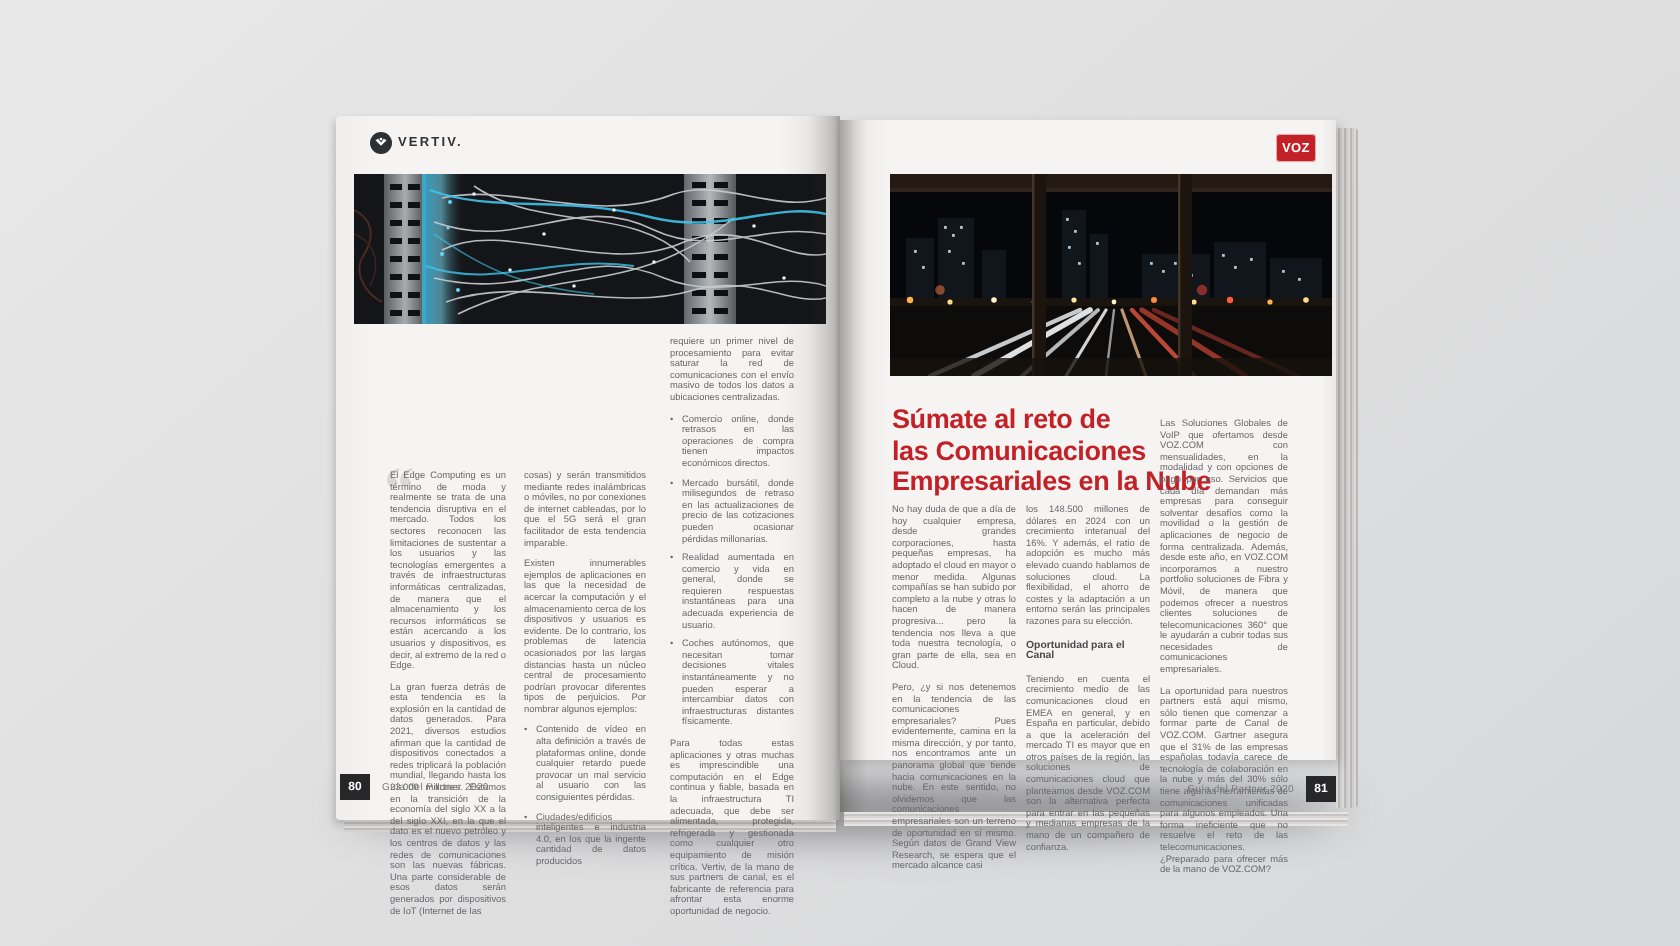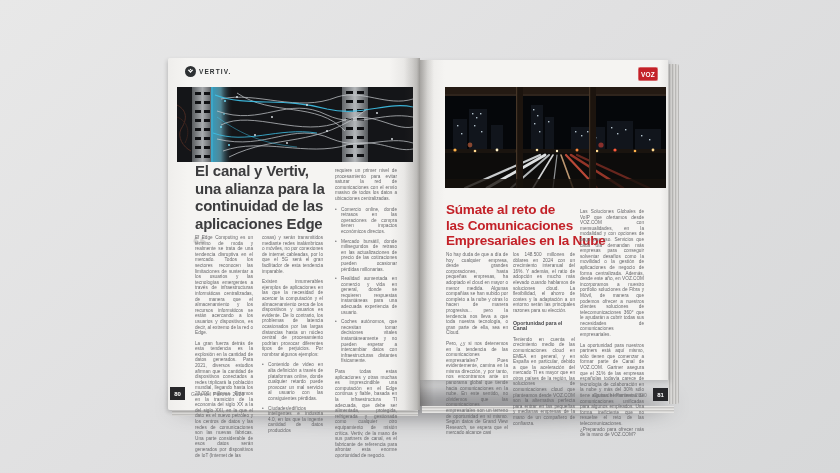--- a/index.html
+++ b/index.html
@@ -219,24 +219,20 @@
           </linearGradient>
           <linearGradient id="blueglow" x1="0" y1="0" x2="1" y2="0">
             <stop offset="0" stop-color="#2fb4de" stop-opacity=".85"></stop>
             <stop offset=".45" stop-color="#7fdcf5" stop-opacity=".55"></stop>
             <stop offset="1" stop-color="#17181b" stop-opacity="0"></stop>
           </linearGradient>
         </defs>
       </svg>
     </div>
 
-    <div class="lp-title">El canal y Vertiv,
-una alianza para la
-continuidad de las
-aplicaciones Edge</div>
     <div class="bigquote">“</div>
 
     <div class="col lp-col1">
       <p>El Edge Computing es un término de moda y realmente se trata de una tendencia disruptiva en el mercado. Todos los sectores reconocen las limitaciones de sustentar a los usuarios y las tecnologías emergentes a través de infraestructuras informáticas centralizadas, de manera que el almacenamiento y los recursos informáticos se están acercando a los usuarios y dispositivos, es decir, al extremo de la red o Edge.</p>
       <p>La gran fuerza detrás de esta tendencia es la explosión en la cantidad de datos generados. Para 2021, diversos estudios afirman que la cantidad de dispositivos conectados a redes triplicará la población mundial, llegando hasta los 23.000 millones. Estamos en la transición de la economía del siglo XX a la del siglo XXI, en la que el dato es el nuevo petróleo y los centros de datos y las redes de comunicaciones son las nuevas fábricas. Una parte considerable de esos datos serán generados por dispositivos de IoT (Internet de las</p>
     </div>
 
     <div class="col lp-col2">
       <p>cosas) y serán transmitidos mediante redes inalámbricas o móviles, no por conexiones de internet cableadas, por lo que el 5G será el gran facilitador de esta tendencia imparable.</p>
       <p>Existen innumerables ejemplos de aplicaciones en las que la necesidad de acercar la computación y el almacenamiento cerca de los dispositivos y usuarios es evidente. De lo contrario, los problemas de latencia ocasionados por las largas distancias hasta un núcleo central de procesamiento podrían provocar diferentes tipos de perjuicios. Por nombrar algunos ejemplos:</p>

